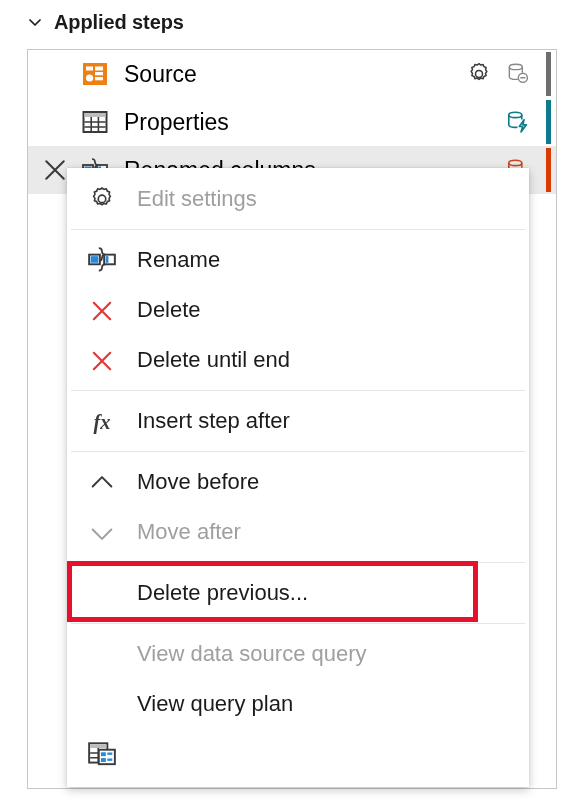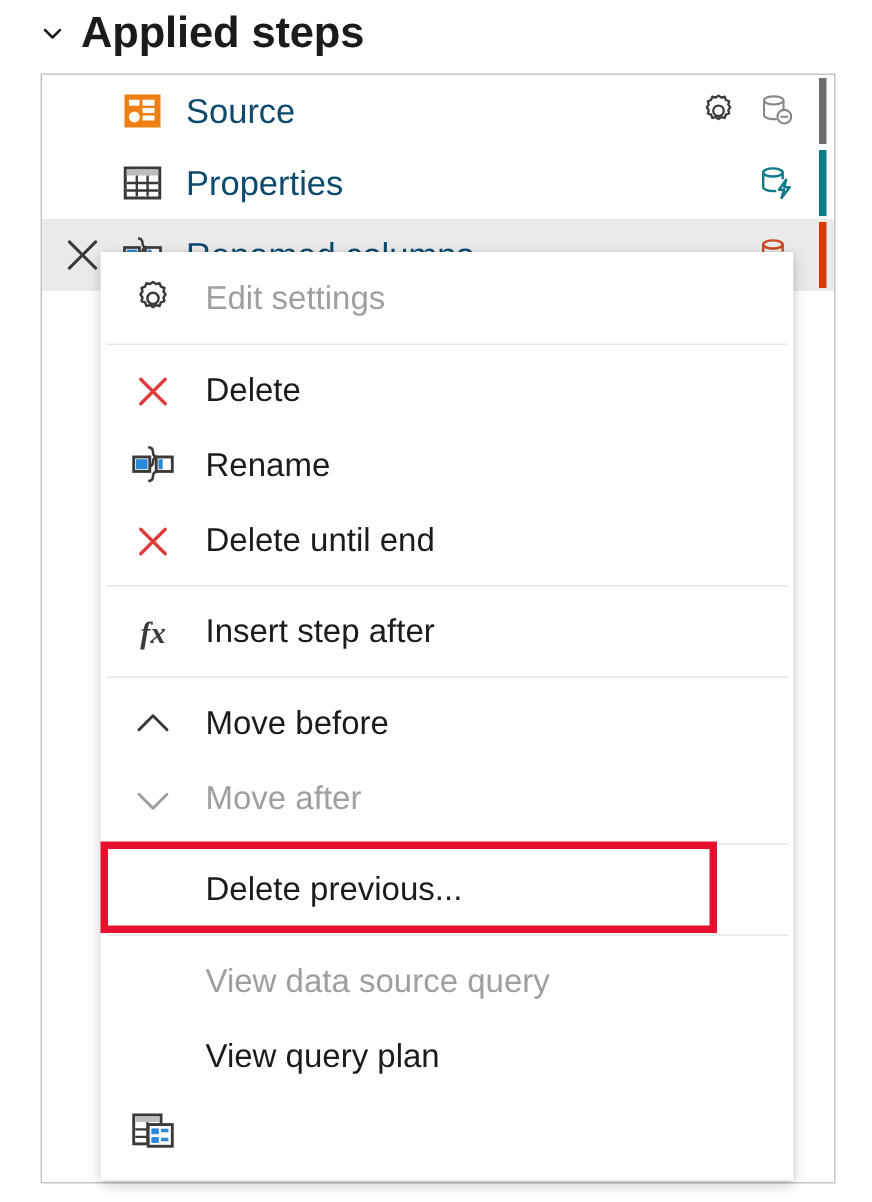--- a/index.html
+++ b/index.html
@@ -31,21 +31,21 @@
   }
   .chevron-toggle {
     width: 18px;
     height: 18px;
     display: flex;
     align-items: center;
     justify-content: center;
     color: #1b1b1b;
   }
   .panel-title {
-    font-size: 29px;
+    font-size: 20px;
     font-weight: bold;
     color: #1b1b1b;
     letter-spacing: -0.1px;
     white-space: nowrap;
   }
 
   
   .steps-panel {
     position: absolute;
     left: 27px;
@@ -86,21 +86,21 @@
     width: 30px;
     height: 30px;
     flex: 0 0 30px;
     display: flex;
     align-items: center;
     justify-content: center;
     margin-left: 34px;
   }
   .step-label {
     font-size: 23px;
-    color: #0c4a6e;
+    color: #000000;
     margin-left: 14px;
     white-space: nowrap;
   }
 
   .step-right {
     position: absolute;
     right: 0;
     top: 0;
     height: 48px;
     display: flex;
@@ -300,39 +300,39 @@
           <circle cx="12" cy="11.9" r="3" fill="none" stroke="#3b3a39" stroke-width="1.3"></circle>
         </svg>
       </span>
       <span class="menu-label">Edit settings</span>
     </div>
 
     <div class="menu-sep"></div>
 
     <div class="menu-item">
       <span class="menu-icon">
-        <svg width="28" height="28" viewBox="0 0 24 24">
-          <path d="M5 5 L19 19 M19 5 L5 19" stroke="#e03a3a" stroke-width="1.9" stroke-linecap="round"></path>
-        </svg>
-      </span>
-      <span class="menu-label">Delete</span>
-    </div>
-
-    <div class="menu-item">
-      <span class="menu-icon">
         <svg width="30" height="30" viewBox="0 0 28 28">
           <path d="M11 3 q3 0 3 3 t3 3 q-3 0 -3 3 t-3 3" fill="none" stroke="#3b3a39" stroke-width="1.6"></path>
           <rect x="2" y="9" width="10" height="9" fill="#ffffff" stroke="#3b3a39" stroke-width="1.8"></rect>
           <rect x="3.4" y="10.4" width="7.2" height="6.2" fill="#2b88d8"></rect>
           <rect x="16" y="9" width="10" height="9" fill="#ffffff" stroke="#3b3a39" stroke-width="1.8"></rect>
           <rect x="17.4" y="10.4" width="2.6" height="6.2" fill="#2b88d8"></rect>
           <path d="M11 24 q3 0 3-3 t3-3" fill="none" stroke="#3b3a39" stroke-width="1.6"></path>
         </svg>
       </span>
       <span class="menu-label">Rename</span>
+    </div>
+
+    <div class="menu-item">
+      <span class="menu-icon">
+        <svg width="28" height="28" viewBox="0 0 24 24">
+          <path d="M5 5 L19 19 M19 5 L5 19" stroke="#e03a3a" stroke-width="1.9" stroke-linecap="round"></path>
+        </svg>
+      </span>
+      <span class="menu-label">Delete</span>
     </div>
 
     <div class="menu-item">
       <span class="menu-icon">
         <svg width="28" height="28" viewBox="0 0 24 24">
           <path d="M5 5 L19 19 M19 5 L5 19" stroke="#e03a3a" stroke-width="1.9" stroke-linecap="round"></path>
         </svg>
       </span>
       <span class="menu-label">Delete until end</span>
     </div>

